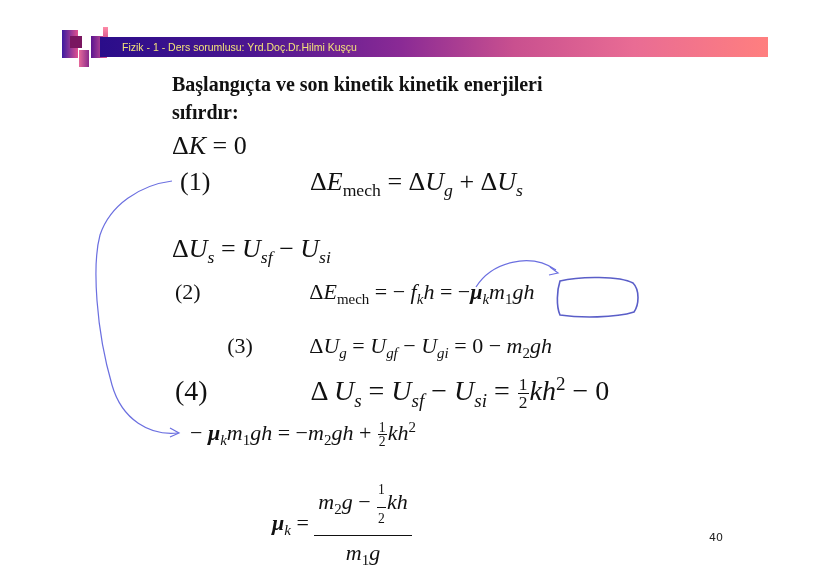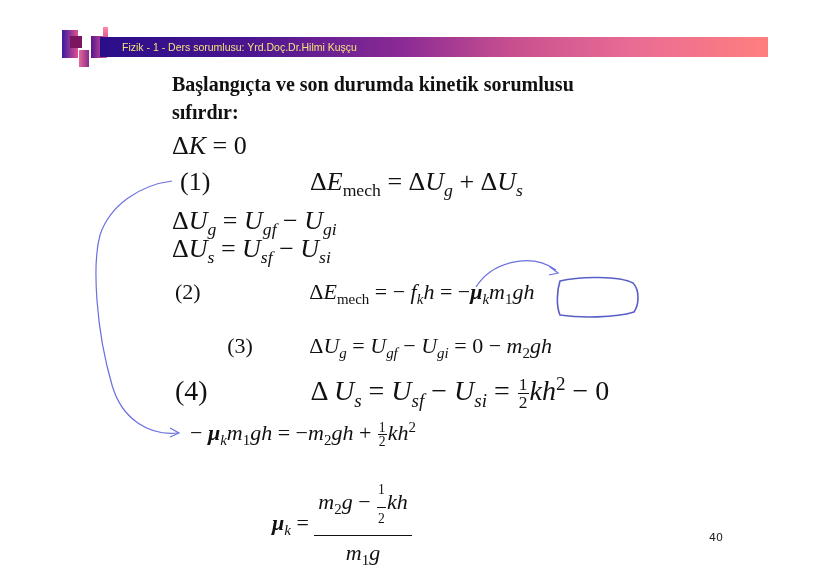--- a/index.html
+++ b/index.html
@@ -52,41 +52,34 @@
     <div class="lg lg-a"></div>
     <div class="lg lg-b"></div>
     <div class="lg lg-c"></div>
     <div class="lg lg-d"></div>
     <div class="lg lg-e"></div>
   </div>
 
   <div class="hdr-bar"></div>
   <div class="hdr-text">Fizik - 1 - Ders sorumlusu: Yrd.Doç.Dr.Hilmi Kuşçu</div>
 
-  <div class="line heading" style="left:172px; top:73px;">Başlangıçta ve son durumda kinetik sorumlusu</div>
+  <div class="line heading" style="left:172px; top:73px;">Başlangıçta ve son kinetik kinetik enerjileri</div>
   <div class="line heading" style="left:172px; top:101px;font-family:Liberation Serif, serif;">sıfırdır:</div>
 
   <div class="line" style="left:172px; top:131px;">
     <span>Δ<span class="mi">K</span></span>
     <span>=</span>
     <span>0</span>
   </div>
 
   <div class="line" style="left:172px; top:167px;margin-left:8px;">
     <span class="eqno">(1)</span><span>Δ<span class="mi">E</span><sub>mech</sub></span>
     <span> = Δ<span class="mi">U</span><sub class="mi">g</sub> + Δ<span class="mi">U</span><sub class="mi">s</sub></span>
   </div>
 
-  <div class="line" style="left:172px; top:206px;">
-    Δ<span class="mi">U</span><sub class="mi">g</sub>
-    <span>=</span>
-    <span class="mi">U</span><sub class="mi">gf</sub>
-    <span>−</span>
-    <span class="mi">U</span><sub class="mi">gi</sub>
-  </div>
 
   <div class="line" style="left:172px; top:234px;">
     Δ<span class="mi">U</span><sub class="mi">s</sub>
     <span>=</span>
     <span class="mi">U</span><sub class="mi">sf</sub>
     <span>−</span>
     <span class="mi">U</span><sub class="mi">si</sub>
   </div>
 
   <div class="line" style="left:175px; top:279px; font-size:22px;">

